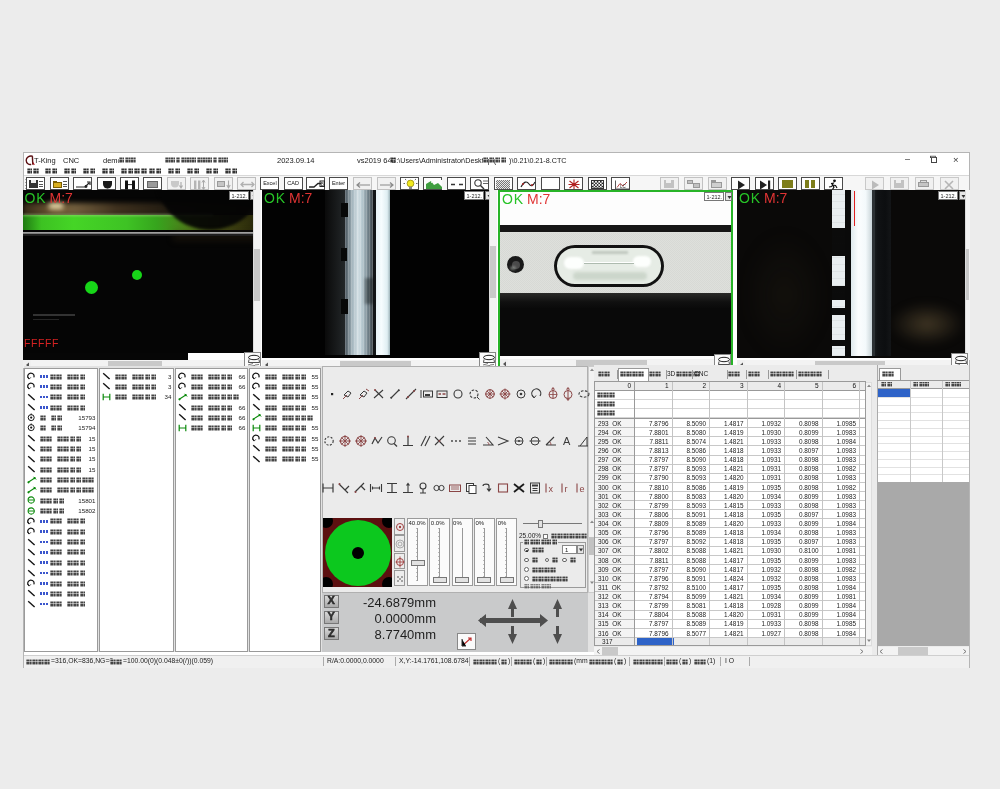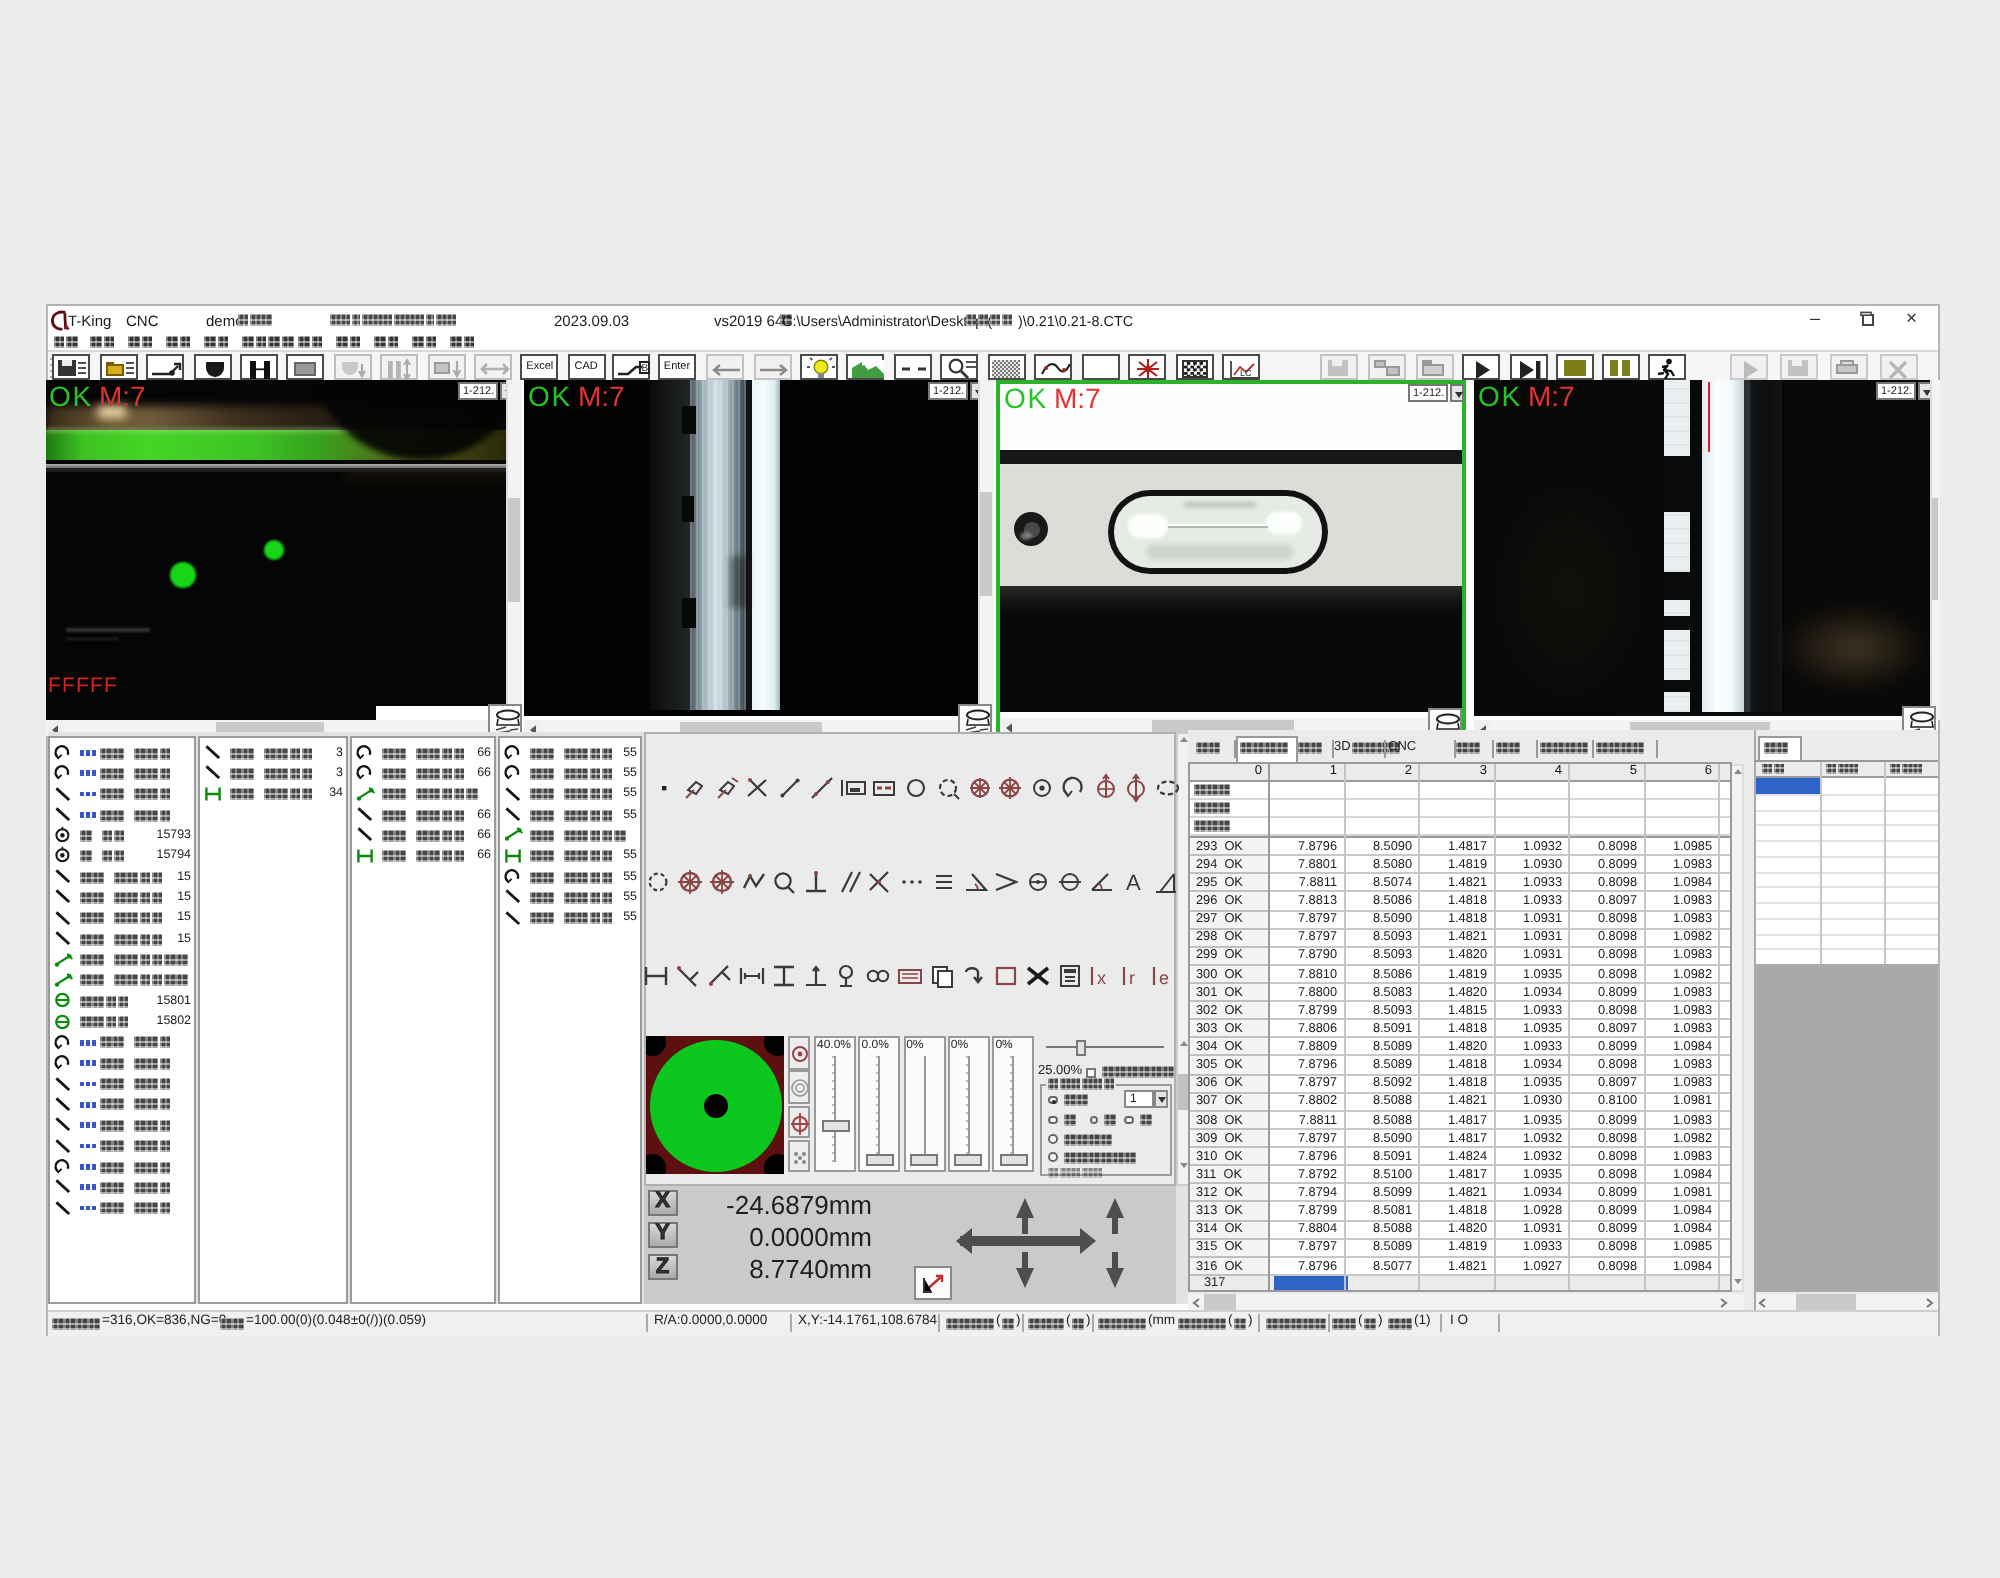--- a/index.html
+++ b/index.html
@@ -12,21 +12,21 @@
 <div style="left:24px;top:153px;width:945px;height:14px;background:#fff"></div>
 <svg style="left:25px;top:154.5px" width="10" height="11" viewBox="0 0 10 11">
     <path d="M7.6,1.2 C4.2,0.4 1.2,2.2 1.2,5.3 C1.2,8.4 4.0,10 6.2,9.4 M7.4,1.4 L7.8,9.6" stroke="#5a0f12" stroke-width="1.4" fill="none"></path>
     <path d="M7.8,7.5 L9.3,9.8" stroke="#a01318" stroke-width="1.2" fill="none"></path>
   </svg>
 <span class="txt" style="left:0;top:156.5px;font-size:7.5px;color:#1a1a1a;left:34px">T-King</span>
 <span class="txt" style="left:0;top:156.5px;font-size:7.5px;color:#1a1a1a;left:63px">CNC</span>
 <span class="txt" style="left:0;top:156.5px;font-size:7.5px;color:#1a1a1a;left:103px">demo&nbsp;&nbsp;</span>
 <span class="txt" style="left:119px;top:157px"><i class="g" style="width:5.2px;height:6.2px;margin-right:0.5px;background:repeating-linear-gradient(0deg,rgba(255,255,255,0.5) 0 1px,transparent 1px 2.7px),repeating-linear-gradient(90deg,rgba(255,255,255,0.35) 0 1px,transparent 1px 2.7px),#3d3d3d;opacity:0.95"></i><i class="g" style="width:5.2px;height:6.2px;margin-right:0.5px;background:repeating-linear-gradient(0deg,rgba(255,255,255,0.5) 0 1px,transparent 1px 2.7px),repeating-linear-gradient(90deg,rgba(255,255,255,0.35) 0 1px,transparent 1px 2.7px),#3d3d3d;opacity:0.95"></i><i class="g" style="width:5.2px;height:6.2px;margin-right:0.5px;background:repeating-linear-gradient(0deg,rgba(255,255,255,0.5) 0 1px,transparent 1px 2.7px),repeating-linear-gradient(90deg,rgba(255,255,255,0.35) 0 1px,transparent 1px 2.7px),#3d3d3d;opacity:0.95"></i></span>
 <span class="txt" style="left:165px;top:157px"><i class="g" style="width:4.8px;height:6.2px;margin-right:0.5px;background:repeating-linear-gradient(0deg,rgba(255,255,255,0.5) 0 1px,transparent 1px 2.7px),repeating-linear-gradient(90deg,rgba(255,255,255,0.35) 0 1px,transparent 1px 2.7px),#3d3d3d;opacity:0.95"></i><i class="g" style="width:4.8px;height:6.2px;margin-right:0.5px;background:repeating-linear-gradient(0deg,rgba(255,255,255,0.5) 0 1px,transparent 1px 2.7px),repeating-linear-gradient(90deg,rgba(255,255,255,0.35) 0 1px,transparent 1px 2.7px),#3d3d3d;opacity:0.95"></i><i class="g" style="width:4.8px;height:6.2px;margin-right:0.5px;background:repeating-linear-gradient(0deg,rgba(255,255,255,0.5) 0 1px,transparent 1px 2.7px),repeating-linear-gradient(90deg,rgba(255,255,255,0.35) 0 1px,transparent 1px 2.7px),#3d3d3d;opacity:0.95"></i><i class="g" style="width:4.8px;height:6.2px;margin-right:0.5px;background:repeating-linear-gradient(0deg,rgba(255,255,255,0.5) 0 1px,transparent 1px 2.7px),repeating-linear-gradient(90deg,rgba(255,255,255,0.35) 0 1px,transparent 1px 2.7px),#3d3d3d;opacity:0.95"></i><i class="g" style="width:4.8px;height:6.2px;margin-right:0.5px;background:repeating-linear-gradient(0deg,rgba(255,255,255,0.5) 0 1px,transparent 1px 2.7px),repeating-linear-gradient(90deg,rgba(255,255,255,0.35) 0 1px,transparent 1px 2.7px),#3d3d3d;opacity:0.95"></i><i class="g" style="width:4.8px;height:6.2px;margin-right:0.5px;background:repeating-linear-gradient(0deg,rgba(255,255,255,0.5) 0 1px,transparent 1px 2.7px),repeating-linear-gradient(90deg,rgba(255,255,255,0.35) 0 1px,transparent 1px 2.7px),#3d3d3d;opacity:0.95"></i><i class="g" style="width:4.8px;height:6.2px;margin-right:0.5px;background:repeating-linear-gradient(0deg,rgba(255,255,255,0.5) 0 1px,transparent 1px 2.7px),repeating-linear-gradient(90deg,rgba(255,255,255,0.35) 0 1px,transparent 1px 2.7px),#3d3d3d;opacity:0.95"></i><i class="g" style="width:4.8px;height:6.2px;margin-right:0.5px;background:repeating-linear-gradient(0deg,rgba(255,255,255,0.5) 0 1px,transparent 1px 2.7px),repeating-linear-gradient(90deg,rgba(255,255,255,0.35) 0 1px,transparent 1px 2.7px),#3d3d3d;opacity:0.95"></i><i class="g" style="width:4.8px;height:6.2px;margin-right:0.5px;background:repeating-linear-gradient(0deg,rgba(255,255,255,0.5) 0 1px,transparent 1px 2.7px),repeating-linear-gradient(90deg,rgba(255,255,255,0.35) 0 1px,transparent 1px 2.7px),#3d3d3d;opacity:0.95"></i><i class="g" style="width:4.8px;height:6.2px;margin-right:0.5px;background:repeating-linear-gradient(0deg,rgba(255,255,255,0.5) 0 1px,transparent 1px 2.7px),repeating-linear-gradient(90deg,rgba(255,255,255,0.35) 0 1px,transparent 1px 2.7px),#3d3d3d;opacity:0.95"></i><i class="g" style="width:4.8px;height:6.2px;margin-right:0.5px;background:repeating-linear-gradient(0deg,rgba(255,255,255,0.5) 0 1px,transparent 1px 2.7px),repeating-linear-gradient(90deg,rgba(255,255,255,0.35) 0 1px,transparent 1px 2.7px),#3d3d3d;opacity:0.95"></i><i class="g" style="width:4.8px;height:6.2px;margin-right:0.5px;background:repeating-linear-gradient(0deg,rgba(255,255,255,0.5) 0 1px,transparent 1px 2.7px),repeating-linear-gradient(90deg,rgba(255,255,255,0.35) 0 1px,transparent 1px 2.7px),#3d3d3d;opacity:0.95"></i></span>
-<span class="txt" style="left:0;top:156.5px;font-size:7.5px;color:#1a1a1a;left:277px">2023.09.03</span>
+<span class="txt" style="left:0;top:156.5px;font-size:7.5px;color:#1a1a1a;left:277px">2023.09.14</span>
 <span class="txt" style="left:0;top:156.5px;font-size:7.5px;color:#1a1a1a;left:357px">vs2019 64</span>
 <span class="txt" style="left:390px;top:157px"><i class="g" style="width:5.8px;height:6.2px;margin-right:1.2px;background:repeating-linear-gradient(0deg,rgba(255,255,255,0.5) 0 1px,transparent 1px 2.7px),repeating-linear-gradient(90deg,rgba(255,255,255,0.35) 0 1px,transparent 1px 2.7px),#3d3d3d;opacity:0.95"></i></span>
 <span class="txt" style="left:0;top:156.5px;font-size:7.5px;color:#1a1a1a;left:391px;font-size:7.2px">C:\Users\Administrator\Desktop\(</span>
 <span class="txt" style="left:483px;top:157px"><i class="g" style="width:5.4px;height:6.2px;margin-right:0.6px;background:repeating-linear-gradient(0deg,rgba(255,255,255,0.5) 0 1px,transparent 1px 2.7px),repeating-linear-gradient(90deg,rgba(255,255,255,0.35) 0 1px,transparent 1px 2.7px),#3d3d3d;opacity:0.95"></i><i class="g" style="width:5.4px;height:6.2px;margin-right:0.6px;background:repeating-linear-gradient(0deg,rgba(255,255,255,0.5) 0 1px,transparent 1px 2.7px),repeating-linear-gradient(90deg,rgba(255,255,255,0.35) 0 1px,transparent 1px 2.7px),#3d3d3d;opacity:0.95"></i><i class="g" style="width:5.4px;height:6.2px;margin-right:0.6px;background:repeating-linear-gradient(0deg,rgba(255,255,255,0.5) 0 1px,transparent 1px 2.7px),repeating-linear-gradient(90deg,rgba(255,255,255,0.35) 0 1px,transparent 1px 2.7px),#3d3d3d;opacity:0.95"></i><i class="g" style="width:5.4px;height:6.2px;margin-right:0.6px;background:repeating-linear-gradient(0deg,rgba(255,255,255,0.5) 0 1px,transparent 1px 2.7px),repeating-linear-gradient(90deg,rgba(255,255,255,0.35) 0 1px,transparent 1px 2.7px),#3d3d3d;opacity:0.95"></i></span>
 <span class="txt" style="left:0;top:156.5px;font-size:7.5px;color:#1a1a1a;left:509px;font-size:7.2px">)\0.21\0.21-8.CTC</span>
 <span class="txt" style="left:905px;top:155px;font-size:9px;color:#333">–</span>
 <svg style="left:930px;top:156px" width="7" height="7">
     <rect x="1.5" y="1.5" width="5" height="5" fill="none" stroke="#444" stroke-width="1"></rect>
     <rect x="0.5" y="0.2" width="5" height="1.4" fill="#fff" stroke="#444" stroke-width="0.8"></rect>
   </svg>

